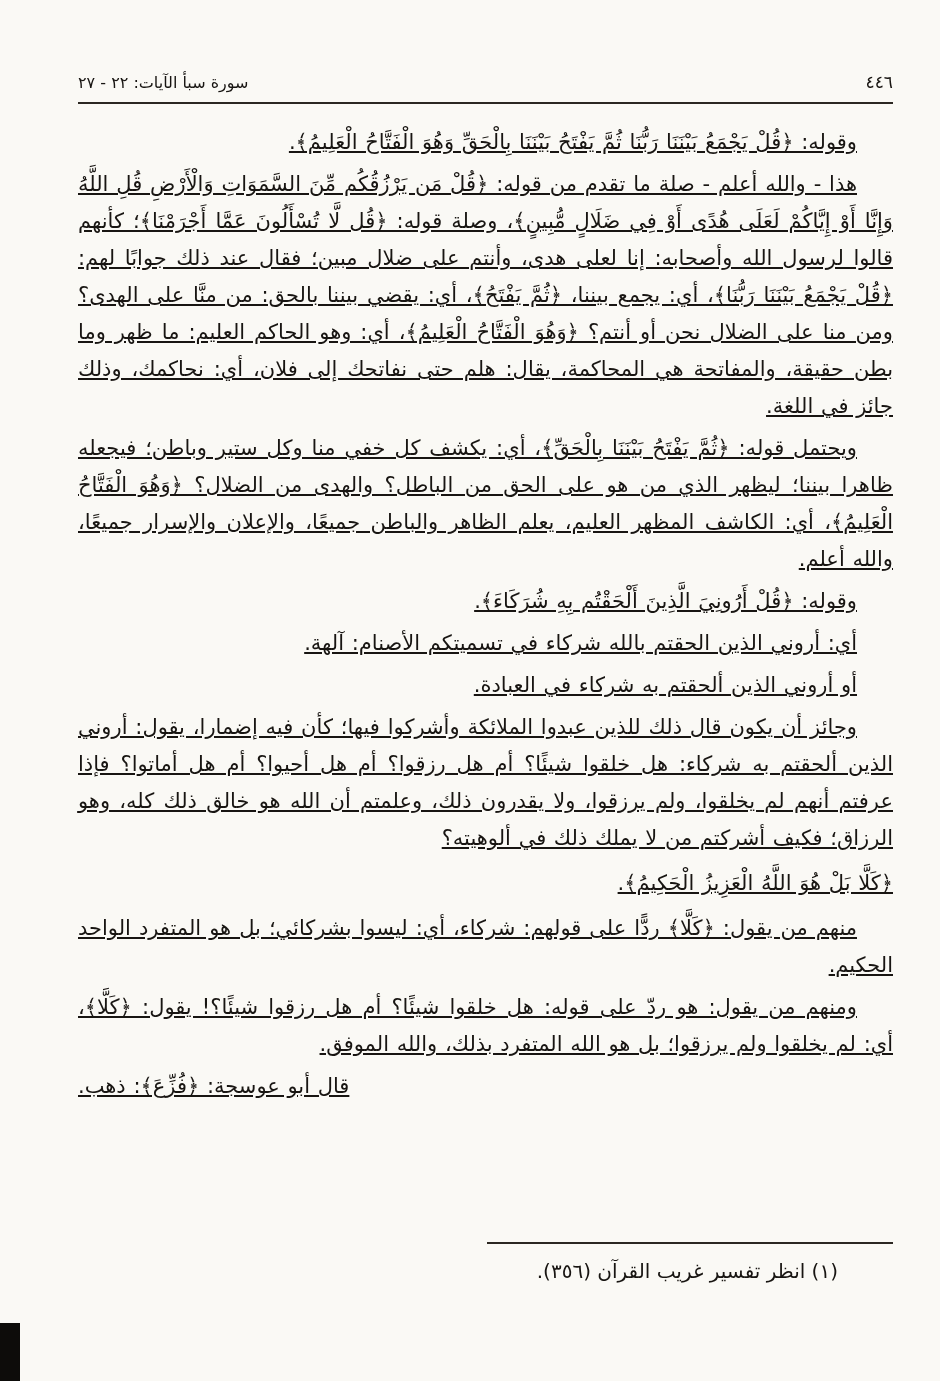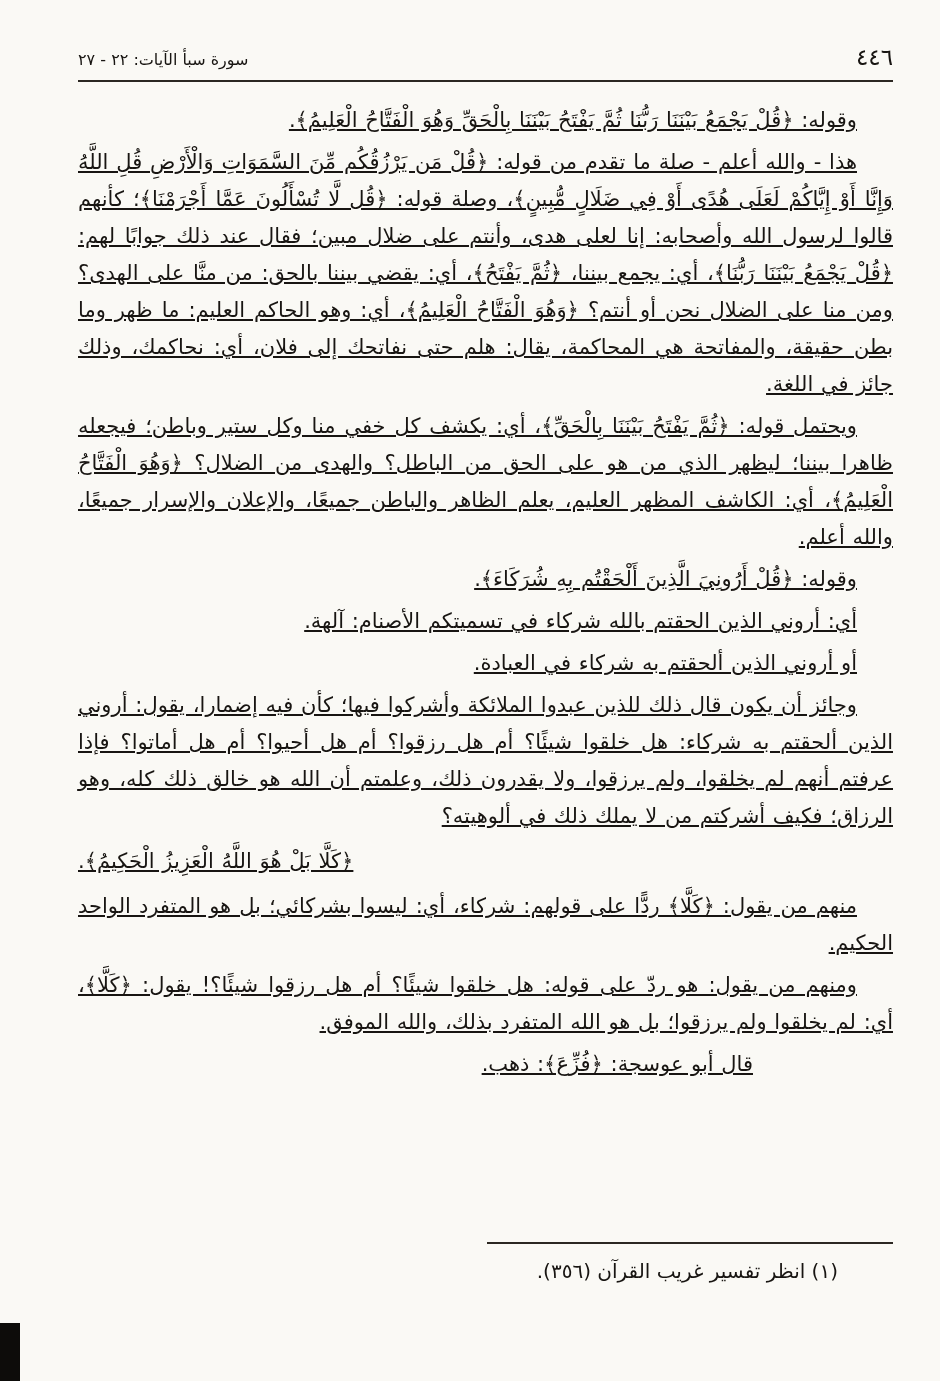--- a/index.html
+++ b/index.html
@@ -16,46 +16,46 @@
     overflow: hidden;
   }
   .page-header {
     display: flex;
     justify-content: space-between;
     align-items: baseline;
     margin: 44px 47px 0 78px;
     font-size: 20px;
     letter-spacing: 0.2px;
   }
-  .page-number { font-size: 23px; }
+  .page-number { font-size: 17px; margin-top: 28px; }
   .chapter-title { font-size: 16px; }
   .header-rule {
     margin: 10px 47px 0 78px;
     border-top: 2px solid #2b2722;
   }
   .body-text {
     margin: 20px 47px 0 78px;
     text-decoration: underline;
   }
   .para {
     font-size: 21px;
     line-height: 37px;
     text-align: justify;
     text-indent: 36px;
     margin-bottom: 5px;
     word-spacing: 1px;
   }
   .para.verse-line {
-    text-align: left;
+    text-align: right;
     text-indent: 0;
     margin: 8px 0;
   }
   .para.quote-line {
     text-indent: 0;
-    text-align: right;
+    text-align: left;
     padding-right: 140px;
     margin-bottom: 2px;
   }
   .fn-ref {
     font-size: 13px;
     vertical-align: super;
     line-height: 0;
   }
   .footnote-area {
     position: absolute;

